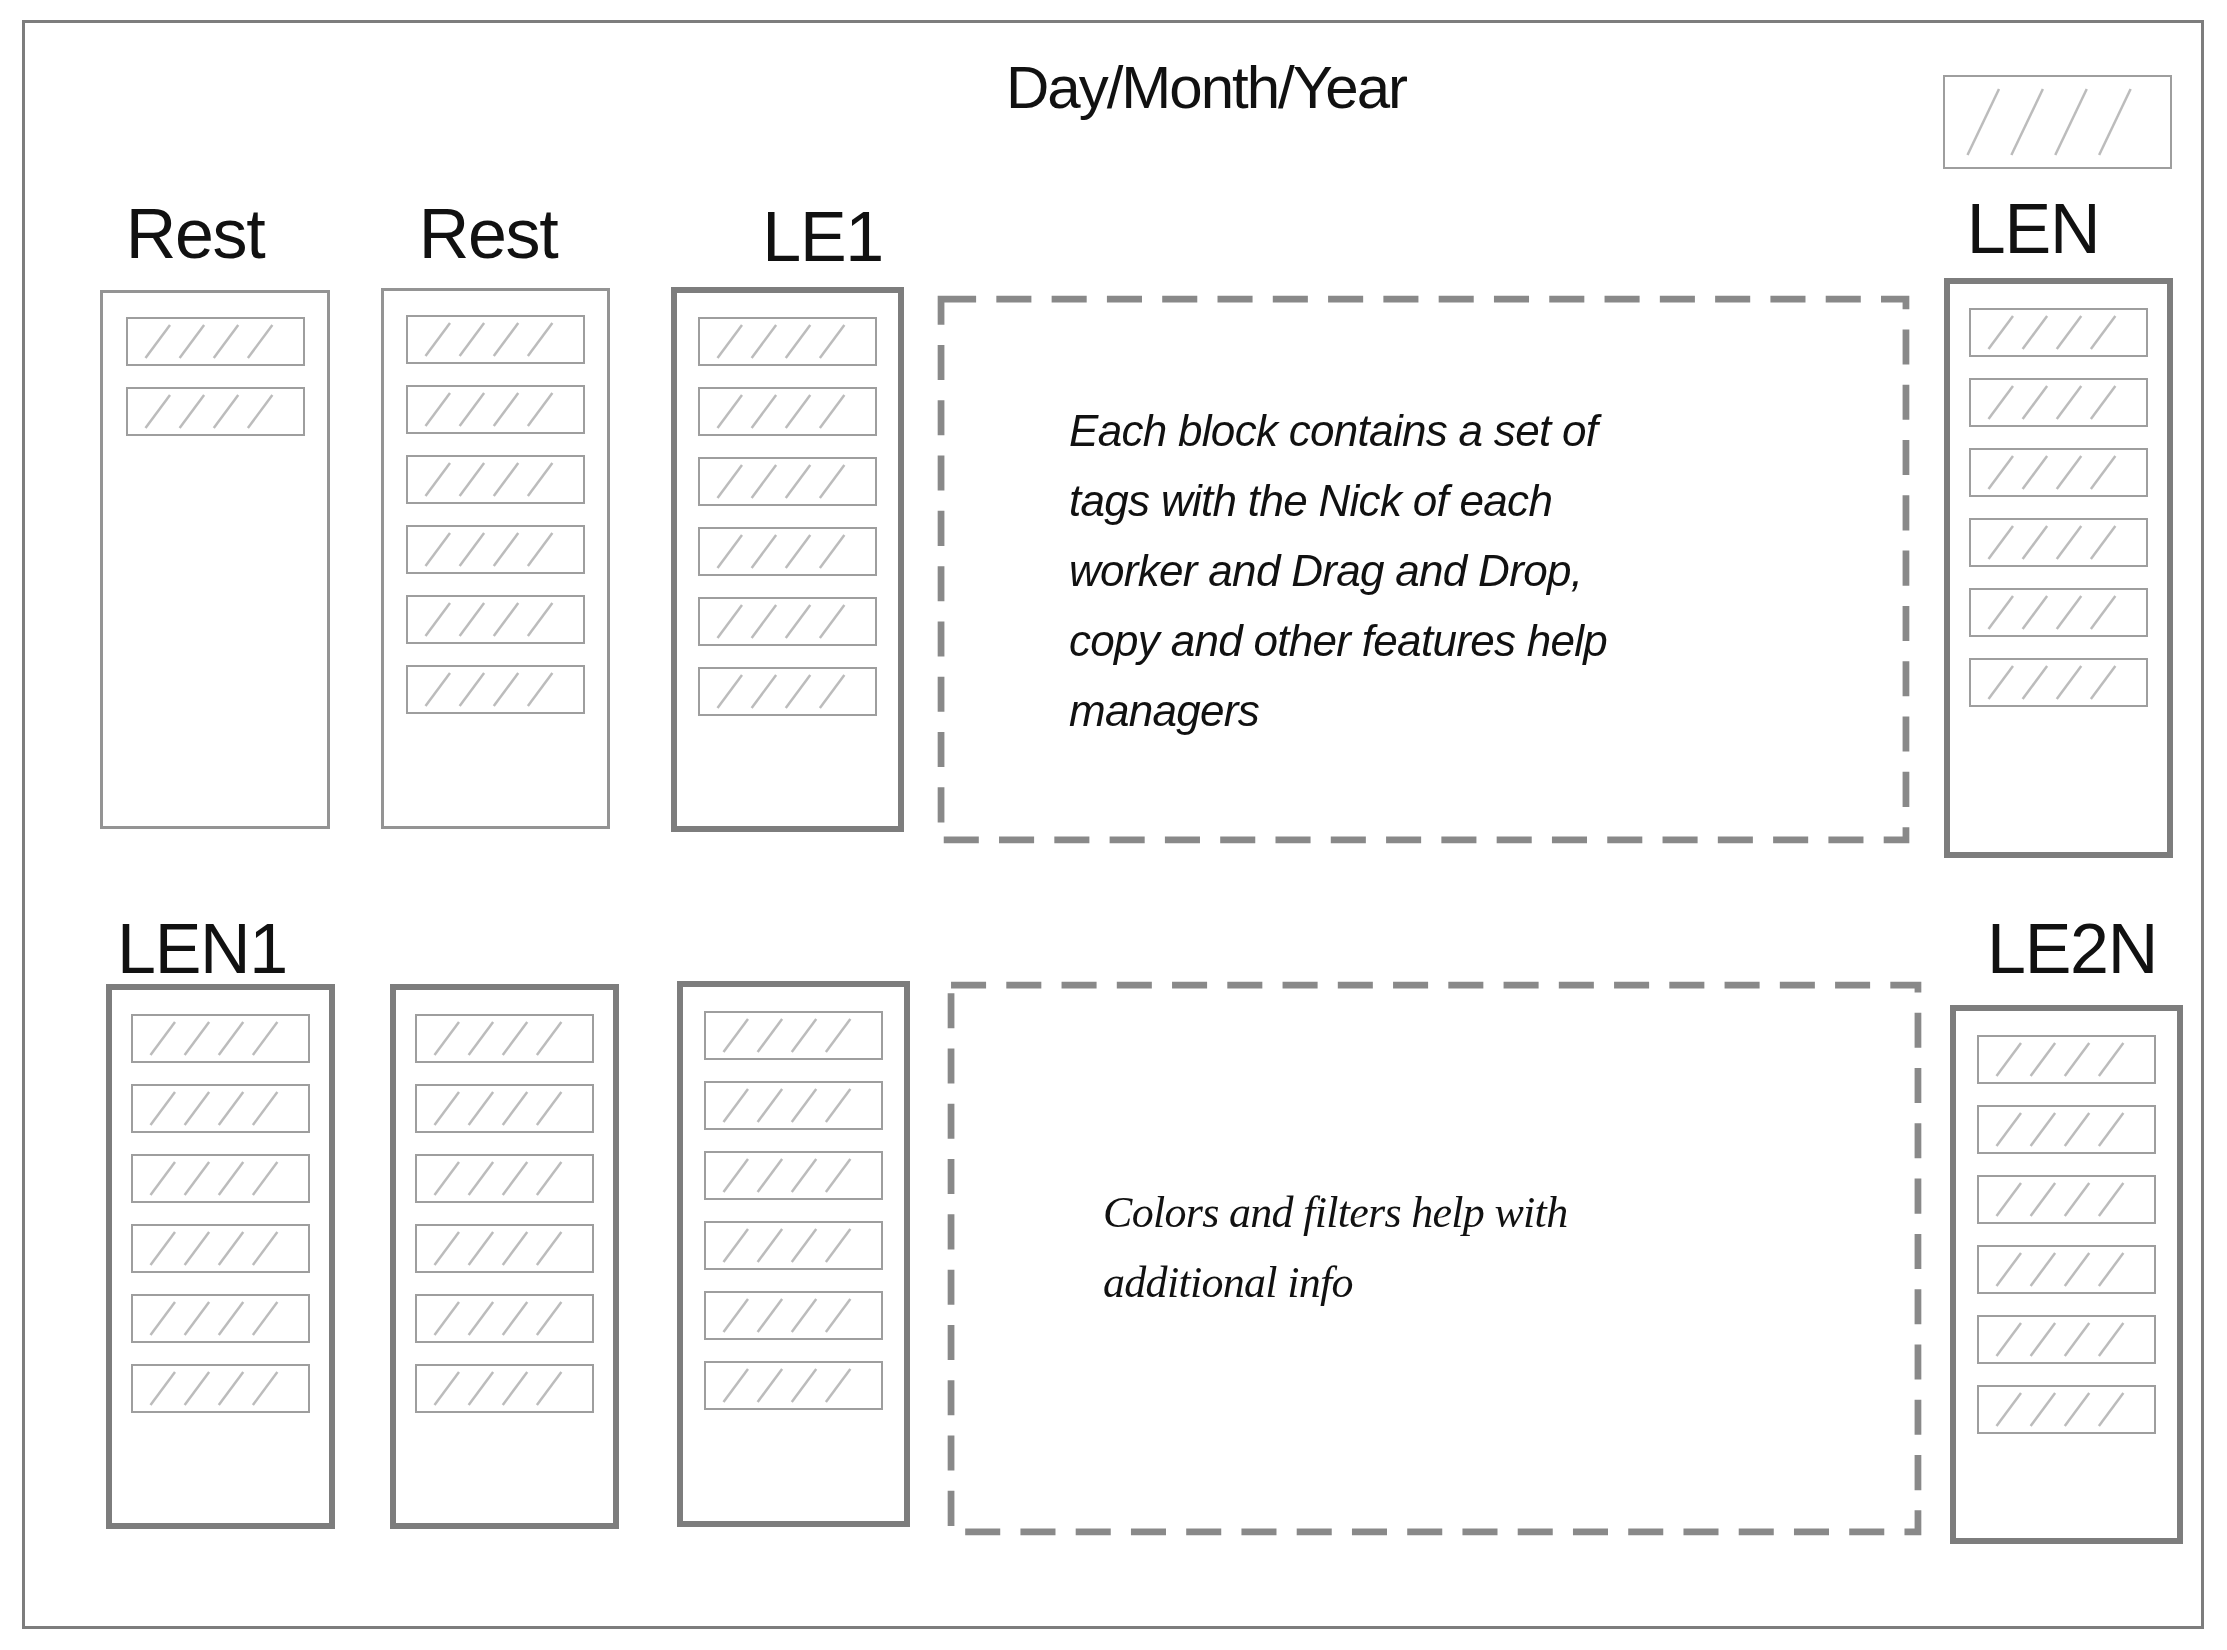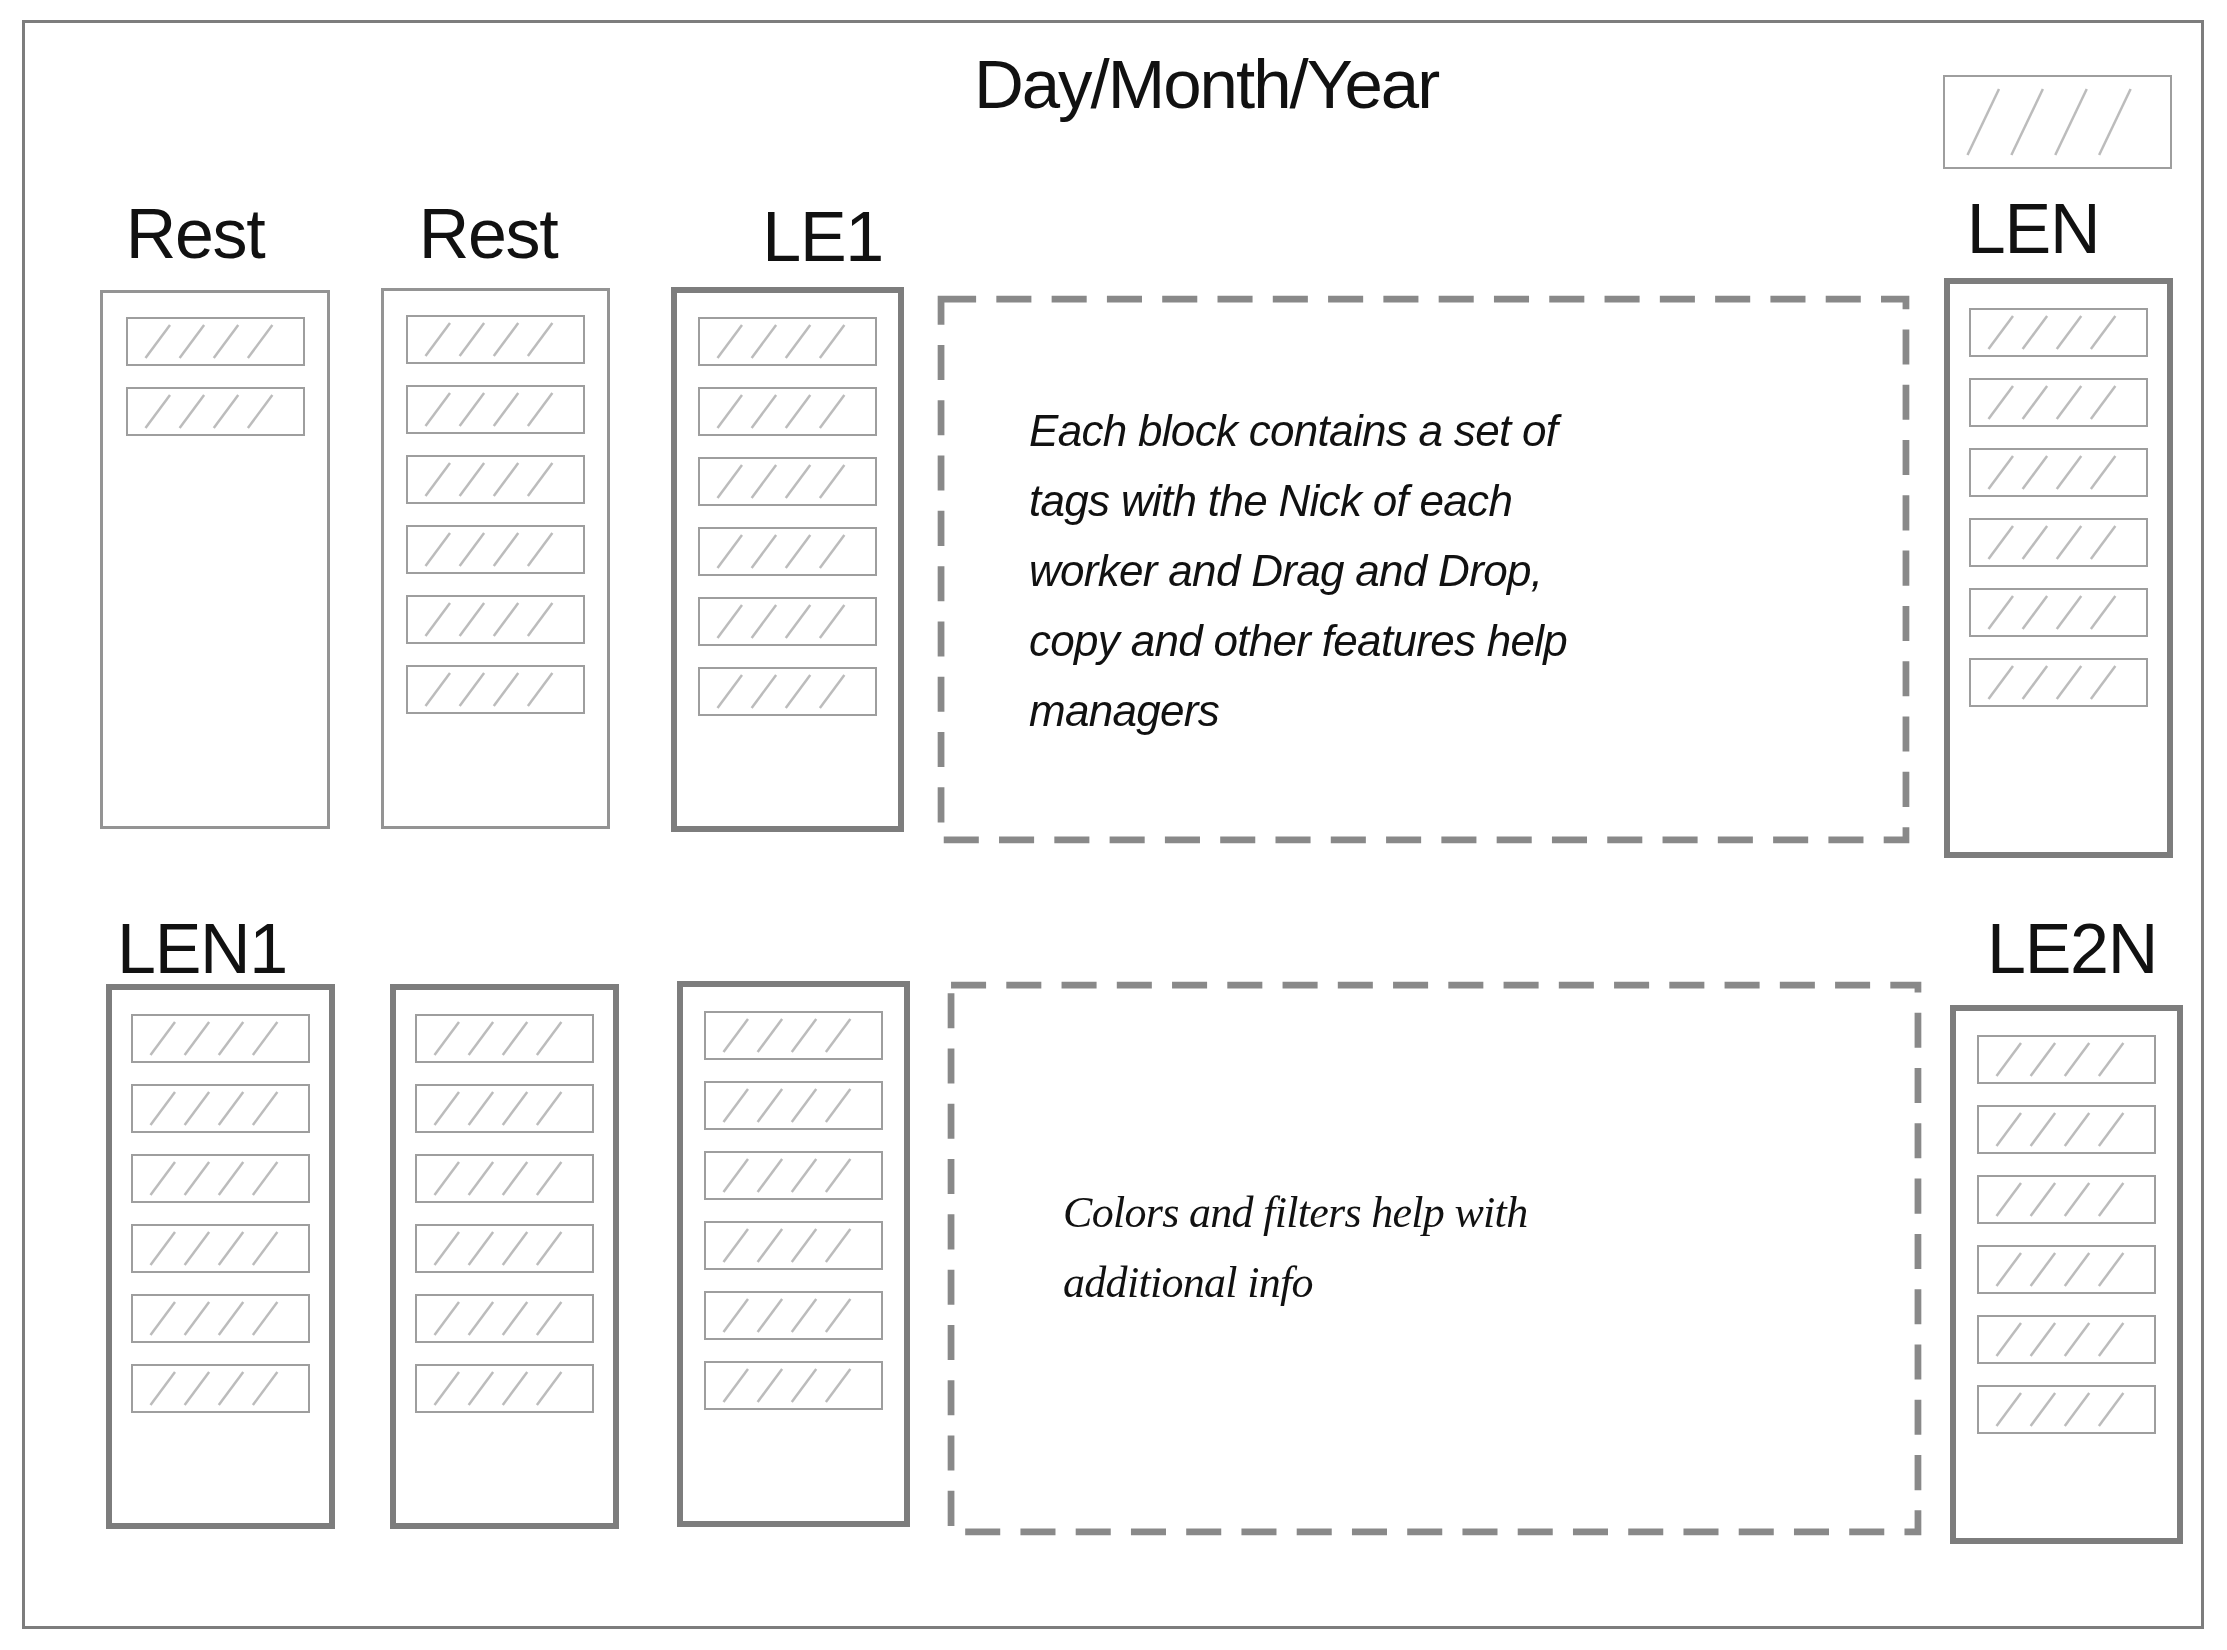--- a/index.html
+++ b/index.html
@@ -18,22 +18,22 @@
     font-family:"Liberation Sans", sans-serif;
     color:var(--text);
     overflow:hidden;
   }
   .frame{
     position:absolute;left:22px;top:20px;width:2182px;height:1609px;
     border:3.4px solid var(--border-strong);
     box-sizing:border-box;
   }
   .title{
-    position:absolute;left:923px;top:45px;width:566px;
-    font-size:69px;letter-spacing:-2px;text-align:center;
+    position:absolute;left:923px;top:53px;width:566px;
+    font-size:60px;letter-spacing:-2px;text-align:center;
     color:var(--text);white-space:nowrap;
   }
   .col-label{
     position:absolute;width:202px;
     font-size:70px;letter-spacing:-1.3px;text-align:center;
     color:var(--text);white-space:nowrap;
   }
   .lbl-rest{left:94px;top:194px;}
   .lbl-sick{left:387px;top:194px;}
   .lbl-le1{left:681px;top:197px;text-align:right;}
@@ -68,20 +68,21 @@
   .sample-tag svg{display:block;width:100%;height:100%;}
   .dashed-box{position:absolute;}
   .dashed-box svg{display:block;width:100%;height:100%;}
   .dash1{left:937px;top:295px;width:973px;height:549px;}
   .dash2{left:947px;top:981px;width:975px;height:555px;}
   .note{
     position:absolute;width:795px;
     font-size:44px;font-style:italic;line-height:70px;
     letter-spacing:-0.7px;color:var(--text);
     white-space:pre-line;
+    margin-left:40px;
   }
   .note1{left:1029px;top:396px;}
   .note2{left:1063px;top:1178px;font-family:Liberation Serif, serif;}
 </style>
 </head>
 <body>
 
 <div class="board">
 
   <div class="frame"></div>

